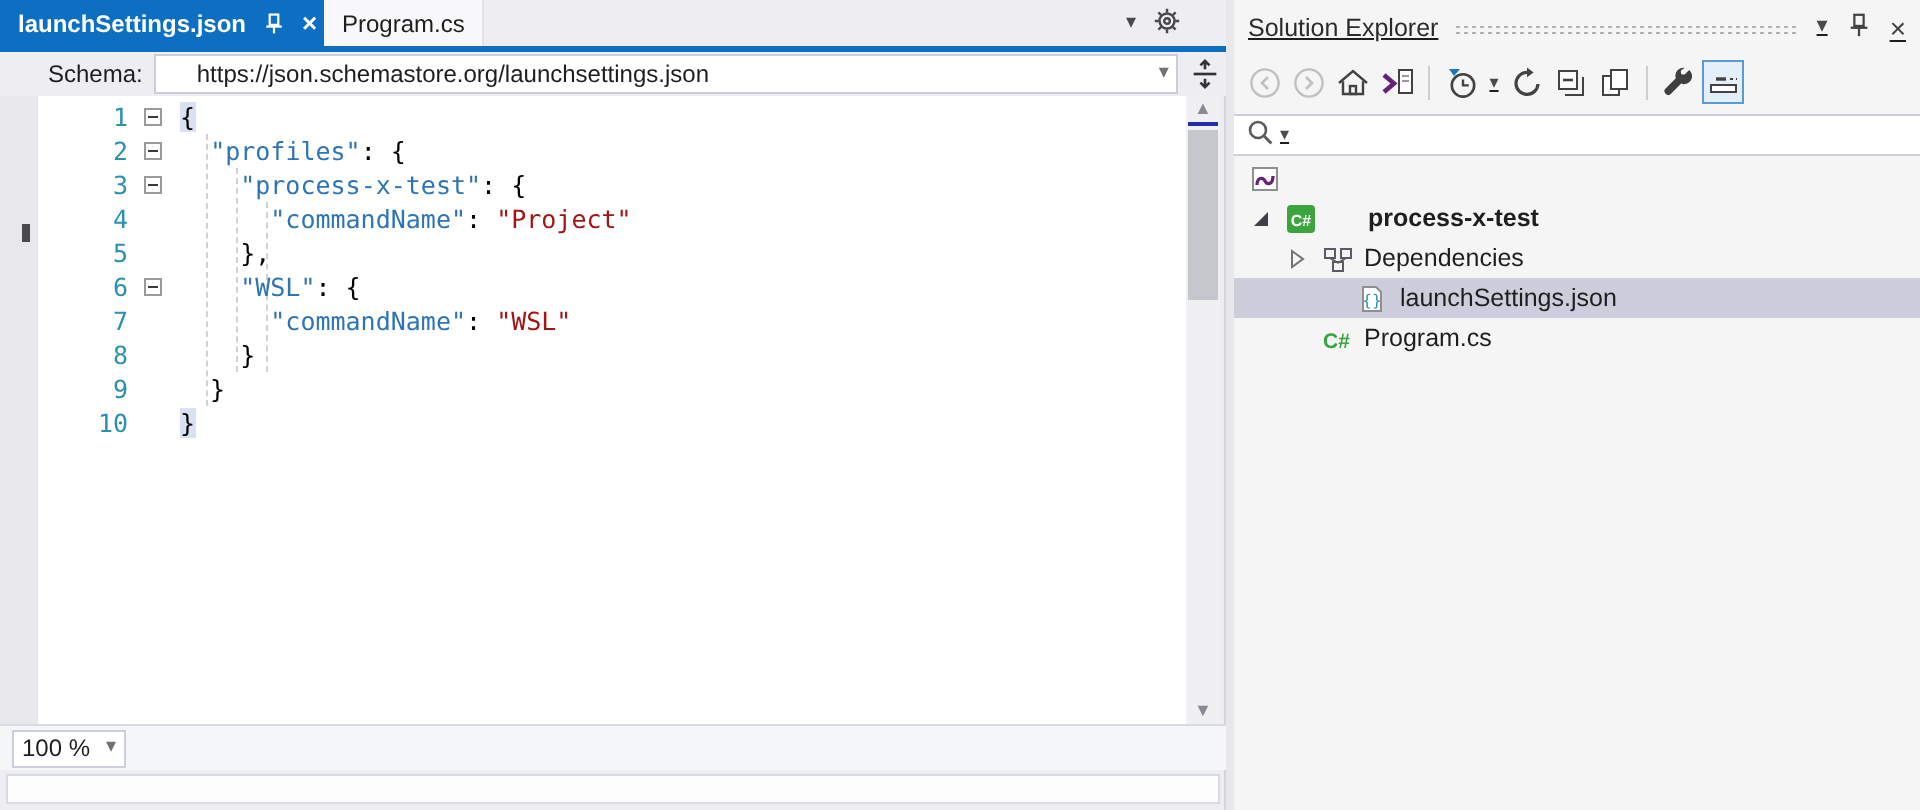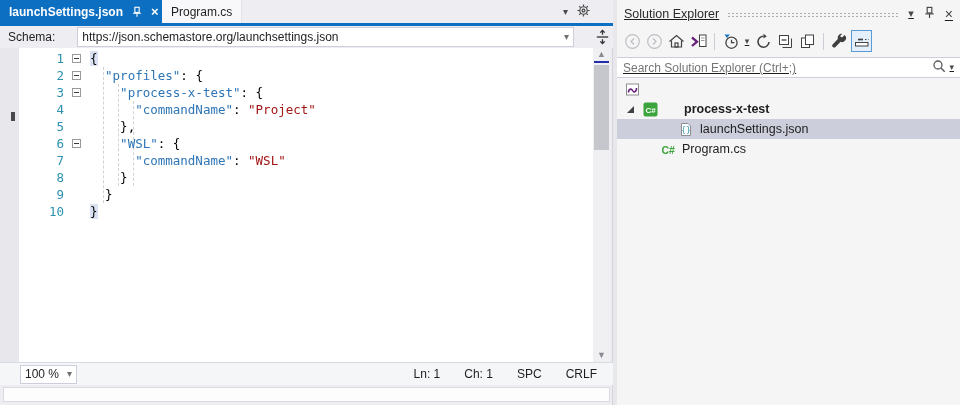--- a/index.html
+++ b/index.html
@@ -21,24 +21,24 @@
   .tab.active .tab-label { font-weight:bold; }
   .tab.inactive { left:162px; background:#F8F8FA; color:#1E1E1E; border-right:1px solid #E3E3E8; }
   .tab .tab-label { white-space:nowrap; }
   .tab-pin, .tab-close { margin-left:8px; display:flex; align-items:center; }
   .tab-close-x { font-size:13px; line-height:1; color:#FFFFFF; font-weight:bold; }
   .tab-underline { position:absolute; left:0; top:23px; width:613px; height:3px; background:#0C6FC2; }
   .tabstrip-right { position:absolute; right:22px; top:3px; display:flex; gap:8px; align-items:center; height:18px; }
   .caret-down { font-size:10px; color:#4A4A4A; line-height:1; }
 
   
-  .schema-bar { position:absolute; left:0; top:26px; width:613px; height:22px; background:#EEEEF2; display:flex; align-items:center; padding-left:8px;gap:16px; }
+  .schema-bar { position:absolute; left:0; top:26px; width:613px; height:22px; background:#EEEEF2; display:flex; align-items:center; padding-left:24px; }
   .schema-label { margin-right:6px; color:#1E1E1E; }
   .schema-combo { width:522px; height:20px; background:#FFFFFF; border:1px solid #CCCEDB; display:flex; align-items:center; padding:0 4px; position:relative; }
-  .schema-value { flex:1; white-space:nowrap; overflow:hidden; }
+  .schema-value { flex:1; white-space:nowrap; overflow:hidden;margin-left:16px; }
   .schema-combo .caret-down { color:#717171; }
   .split-btn { width:22px; height:20px; display:flex; align-items:center; justify-content:center; margin-left:2px; }
 
   
   .editor-body { position:absolute; left:0; top:48px; width:593px; height:314px; background:#FFFFFF; overflow:hidden; }
   .indicator-margin { position:absolute; left:0; top:0; width:19px; height:314px; background:#E8E8EC; }
   .margin-mark { position:absolute; left:11px; top:64px; width:4px; height:9px; background:#4A4A4E; }
   .code-lines { position:absolute; left:19px; top:2px; right:0; font-family:"DejaVu Sans Mono", monospace; font-size:12.5px; }
   .code-line { display:flex; height:17px; line-height:17px; align-items:center; }
   .lineno { width:53px; text-align:right; padding-right:8px; color:#2B91AF; flex:none; }
@@ -55,21 +55,21 @@
   
   .vscroll { position:absolute; left:593px; top:48px; width:17px; height:314px; background:#F0F0F3; }
   .vscroll .arr { position:absolute; left:0; width:17px; height:13px; text-align:center; color:#8A8A92; font-size:9px; line-height:13px; }
   .vscroll .arr.up { top:0; }
   .vscroll .arr.down { bottom:0; }
   .caret-marker { position:absolute; left:1px; top:13px; width:15px; height:2px; background:#262DA8; }
   .vthumb { position:absolute; left:1px; top:17px; width:15px; height:85px; background:#C6C7CD; }
 
   
   .status-strip { position:absolute; left:0; top:362px; width:613px; height:23px; background:#F5F6F8; border-top:1px solid #D7DAE0; display:flex; align-items:center; }
-  .zoom-combo { margin-left:20px; width:57px; height:19px; background:#FFFFFF; border:1px solid #CCCEDB; display:flex; align-items:center; padding:0 4px; }
+  .zoom-combo { margin-left:6px; width:57px; height:19px; background:#FFFFFF; border:1px solid #CCCEDB; display:flex; align-items:center; padding:0 4px; }
   .zoom-combo .zoom-val { flex:1; }
   .zoom-combo .caret-down { color:#717171; }
   .health { display:flex; align-items:center; margin-left:28px; gap:7px; }
   .status-right { margin-left:auto; display:flex; gap:24px; padding-right:16px; }
 
   
   .hbar { position:absolute; left:3px; top:387px; width:607px; height:15px; background:#FDFDFE; border:1px solid #D8DBE2; }
 
   
   .sol-pane { position:absolute; left:617px; top:0; width:343px; height:405px; background:#F5F5F5;text-decoration:underline; }
@@ -238,26 +238,20 @@
       <div class="arr up">▲</div>
       <div class="caret-marker"></div>
       <div class="vthumb"></div>
       <div class="arr down">▼</div>
     </div>
 
     <div class="status-strip">
       <div class="zoom-combo">
         <span class="zoom-val">100 %</span>
         <span class="caret-down">▾</span>
-      </div>
-      <div class="status-right">
-        <span>Ln: 1</span>
-        <span>Ch: 1</span>
-        <span>SPC</span>
-        <span>CRLF</span>
       </div>
     </div>
 
     <div class="hbar"></div>
   </div>
 
   <div class="sol-pane">
 
     <div class="sol-title">
       <span class="sol-title-label">Solution Explorer</span>
@@ -346,21 +340,20 @@
       <div class="tbtn checked">
         <svg width="16" height="14" viewBox="0 0 16 14">
             <rect x="1.5" y="8.5" width="12.5" height="3.5" fill="#FFFFFF" stroke="#424242"></rect>
             <line x1="4" y1="5.5" x2="9" y2="5.5" stroke="#424242" stroke-width="1.7"></line>
             <line x1="11" y1="5.5" x2="14.5" y2="5.5" stroke="#424242" stroke-dasharray="1.5 1.5"></line>
           </svg>
       </div>
     </div>
 
     <div class="sol-search">
-      <span class="sol-search-placeholder">Search Solution Explorer (Ctrl+;)</span>
       <div class="sol-search-icons">
         <span>
           <svg width="14" height="14" viewBox="0 0 14 14">
               <circle cx="6" cy="6" r="4" fill="none" stroke="#5B5B60" stroke-width="1.3"></circle>
               <line x1="9" y1="9" x2="12.7" y2="12.7" stroke="#5B5B60" stroke-width="1.5"></line>
             </svg>
         </span>
         <span class="caret-down" style="font-size:9px;">▾</span>
       </div>
     </div>
@@ -381,20 +374,38 @@
             </svg>
           </span>
           <span class="tree-icon">
             <svg width="15" height="15" viewBox="0 0 15 15">
               <rect x="0.5" y="0.5" width="14" height="14" rx="2" fill="#3CA43C"></rect>
               <text x="7.5" y="10.8" font-size="8" font-weight="bold" fill="#FFFFFF" text-anchor="middle">C#</text>
             </svg>
           </span>
           <span class="tree-label bold">process-x-test</span>
         </div>
+        <div class="tree-row" style="padding-left: 26px;">
+          <span class="exp-slot">
+            <svg width="11" height="11" viewBox="0 0 11 11">
+              <path d="M3 1.5 L8.5 5.5 L3 9.5 Z" fill="none" stroke="#72727A"></path>
+            </svg>
+          </span>
+          <span class="tree-icon">
+            <svg width="16" height="15" viewBox="0 0 16 15">
+              <g fill="#F5F5F5" stroke="#5B5B66">
+                <rect x="1.5" y="2.5" width="5" height="4.5"></rect>
+                <rect x="9.5" y="2.5" width="5" height="4.5"></rect>
+                <rect x="5.5" y="9" width="5" height="4.5"></rect>
+              </g>
+              <path d="M4 7 L8 9.5 M12 7 L8 9.5" stroke="#5B5B66" fill="none"></path>
+            </svg>
+          </span>
+          <span class="tree-label">Dependencies</span>
+        </div>
         <div class="tree-row selected" style="padding-left: 44px;">
           <span class="exp-slot"></span>
           <span class="tree-icon">
             <svg width="14" height="15" viewBox="0 0 14 15">
               <path d="M2.5 1.5 H9 L11.5 4 V13.5 H2.5 Z" fill="#FFFFFF" stroke="#8E8E93"></path>
               <text x="7" y="11" font-size="8" fill="#2B91AF" text-anchor="middle" font-family="DejaVu Sans Mono, monospace">{}</text>
             </svg>
           </span>
           <span class="tree-label">launchSettings.json</span>
         </div>

